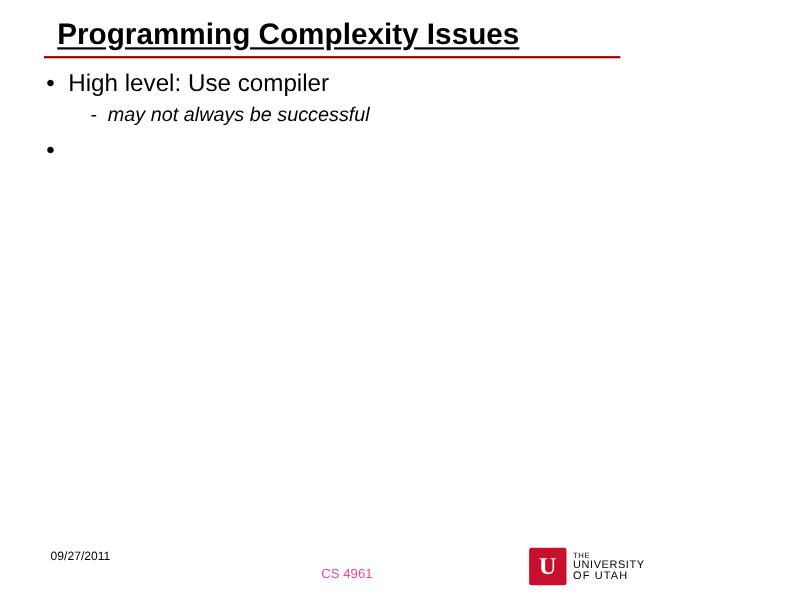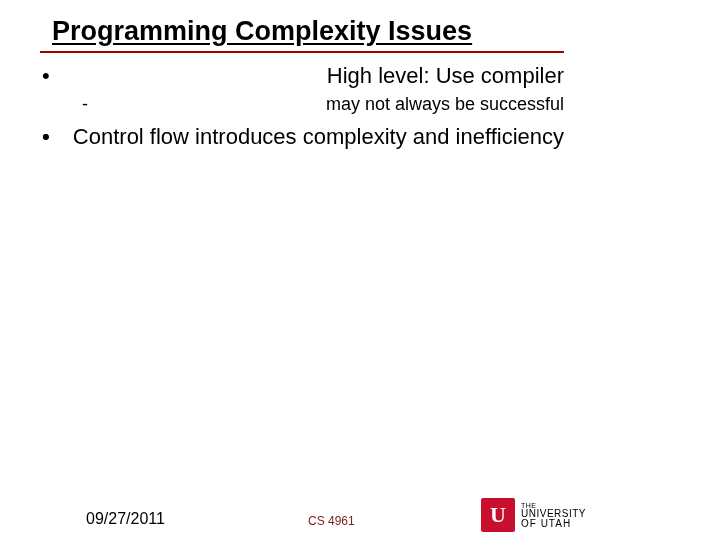--- a/index.html
+++ b/index.html
@@ -1,28 +1,28 @@
 <!DOCTYPE html>
 <html><head>
 <meta charset="utf-8">
 <style>
   * { margin: 0; padding: 0; box-sizing: border-box; }
   html, body { width: 720px; height: 540px; background: #fff; font-family: "Comic Sans MS", "Comic Sans", cursive, sans-serif; color: #000; overflow: hidden; }
   .slide { position: relative; width: 604px; height: 540px; padding: 14px 40px 0 40px; }
   .title-wrap { border-bottom: 2px solid #a00000; margin-bottom: 10px; padding-left: 12px; }
   .title { font-size: 27px; font-weight: bold; text-decoration: underline; text-underline-offset: 3px; line-height: 1.3; padding-bottom: 2px; }
   ul.top { list-style: none; padding-left: 0; }
-  ul.top > li { position: relative; padding-left: 22px; font-size: 22px; line-height: 1.2; margin-top: 8px; text-align: right; }
+  ul.top > li { position: relative; padding-left: 22px; font-size: 22px; line-height: 1.2; margin-top: 8px; }
   ul.top > li::before { content: "•"; position: absolute; left: 2px; top: 0; font-size: 22px; }
   ul.sub { list-style: none; padding-left: 20px; margin-top: 4px; }
-  ul.sub > li { position: relative; padding-left: 16px; font-size: 18px; line-height: 1.25; margin-top: 4px; }
+  ul.sub > li { position: relative; padding-left: 16px; font-size: 18px; line-height: 1.25; margin-top: 4px; font-style: italic; }
   ul.sub > li::before { content: "-"; position: absolute; left: 0; top: 0; }
   .footer { position: absolute; left: 0; right: 0; bottom: 12px; height: 24px; }
-  .footer .date { position: absolute; left: 46px; bottom: 0; font-family: Arial, sans-serif; font-size: 16px; color: #000; margin-left: 40px; }
-  .footer .course { position: absolute; left: 292px; bottom: 0; font-family: Arial, sans-serif; font-size: 12px; color: #7f1d1d; margin-left: 16px; }
+  .footer .date { position: absolute; left: 46px; bottom: 16px; font-family: Arial, sans-serif; font-size: 11px; color: #000; }
+  .footer .course { position: absolute; left: 292px; bottom: 0; font-family: Arial, sans-serif; font-size: 12px; color: #ec4899; }
   .logo { position: absolute; right: 18px; bottom: 8px; display: flex; align-items: center; gap: 6px; }
   .logo-u { width: 34px; height: 34px; background: #c8102e; display: flex; align-items: center; justify-content: center; color: #fff; font-family: Georgia, "Times New Roman", serif; font-weight: bold; font-size: 22px; border-radius: 2px; }
   .logo-text { display: flex; flex-direction: column; line-height: 1; font-family: Arial, sans-serif; }
   .logo-text .l1 { font-size: 7px; letter-spacing: 0.5px; color: #000; }
   .logo-text .l2 { font-size: 10px; font-weight: normal; letter-spacing: 0.5px; color: #000; }
   .logo-text .l3 { font-size: 10px; letter-spacing: 1px; color: #000; }
 </style>
 </head>
 <body>
 
@@ -36,23 +36,20 @@
     <li>
       <span>High level: Use compiler</span>
       <ul class="sub">
         <li>may not always be successful</li>
       </ul>
     </li>
     <li>
       <ul class="sub">
       </ul>
     </li>
-    <li>
-      <span>Control flow introduces complexity and inefficiency</span>
-    </li>
   </ul>
 
   <div class="footer">
     <div class="date">09/27/2011</div>
     <div class="course">CS 4961</div>
   </div>
 
   <div class="logo">
     <div class="logo-u">U</div>
     <div class="logo-text">

